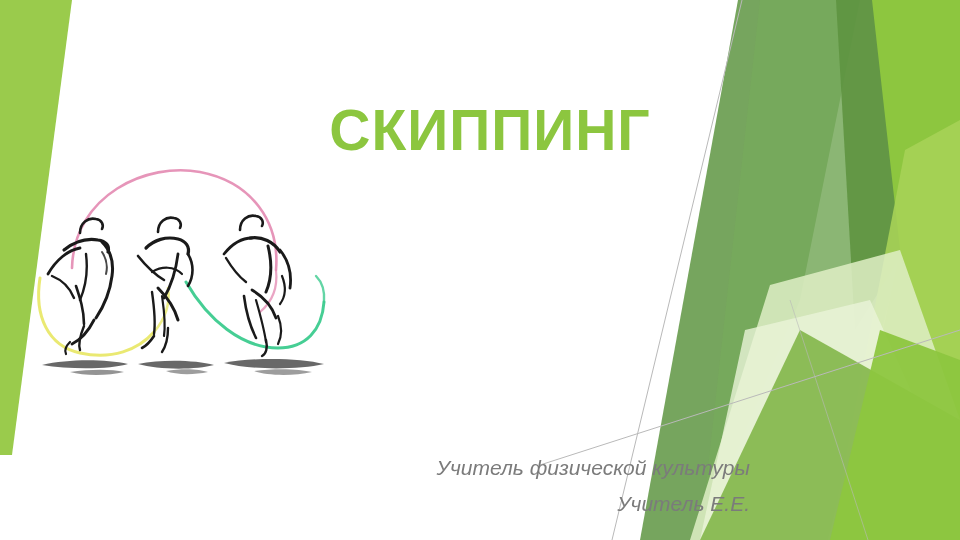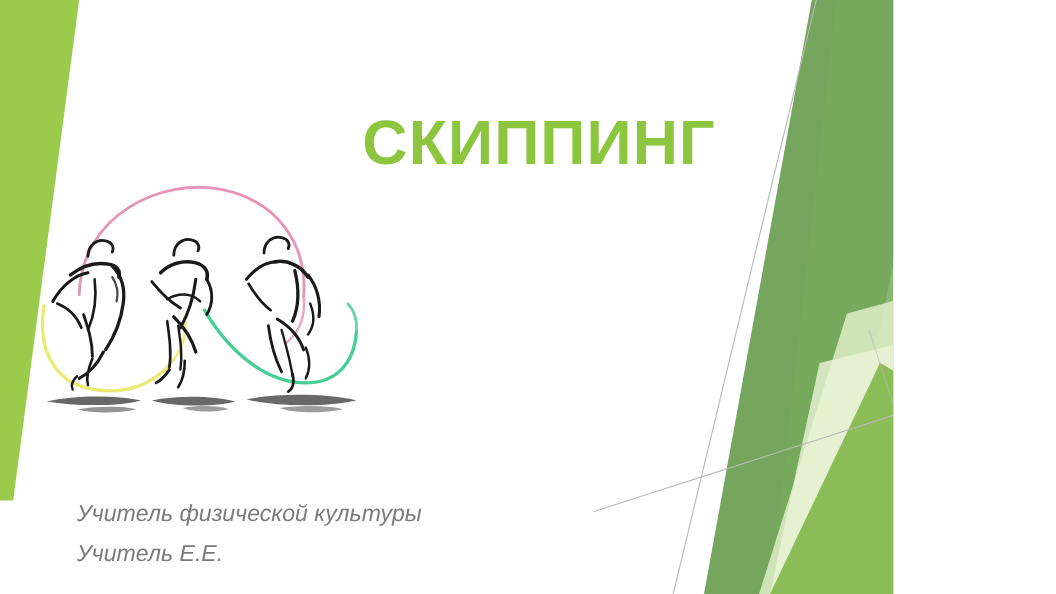--- a/index.html
+++ b/index.html
@@ -2,21 +2,21 @@
 <html><head>
 <meta charset="utf-8">
 <style>
   html, body {
     margin: 0;
     padding: 0;
     background: #ffffff;
   }
   #slide {
     position: relative;
-    width: 812px;
+    width: 960px;
     height: 540px;
     overflow: hidden;
     background: #ffffff;
     font-family: "Liberation Sans", sans-serif;
   }
   .layer {
     position: absolute;
     top: 0;
     left: 0;
     width: 960px;
@@ -37,24 +37,24 @@
     line-height: 92px;
     font-weight: 700;
     letter-spacing: 1px;
     color: #8CC63F;
     font-variant: small-caps;
     text-transform: lowercase;
     white-space: nowrap;
   }
   #subtitle-block {
     position: absolute;
-    right: 222px;
+    right: 210px;
     top: 450px;
     width: 520px;
-    text-align: left;
+    text-align: right;
   }
   .subtitle-line {
     display: block;
     font-family: "Liberation Sans", sans-serif;
     font-size: 21px;
     line-height: 36px;
     font-style: italic;
     color: #7B7B7B;
     white-space: nowrap;
   }

